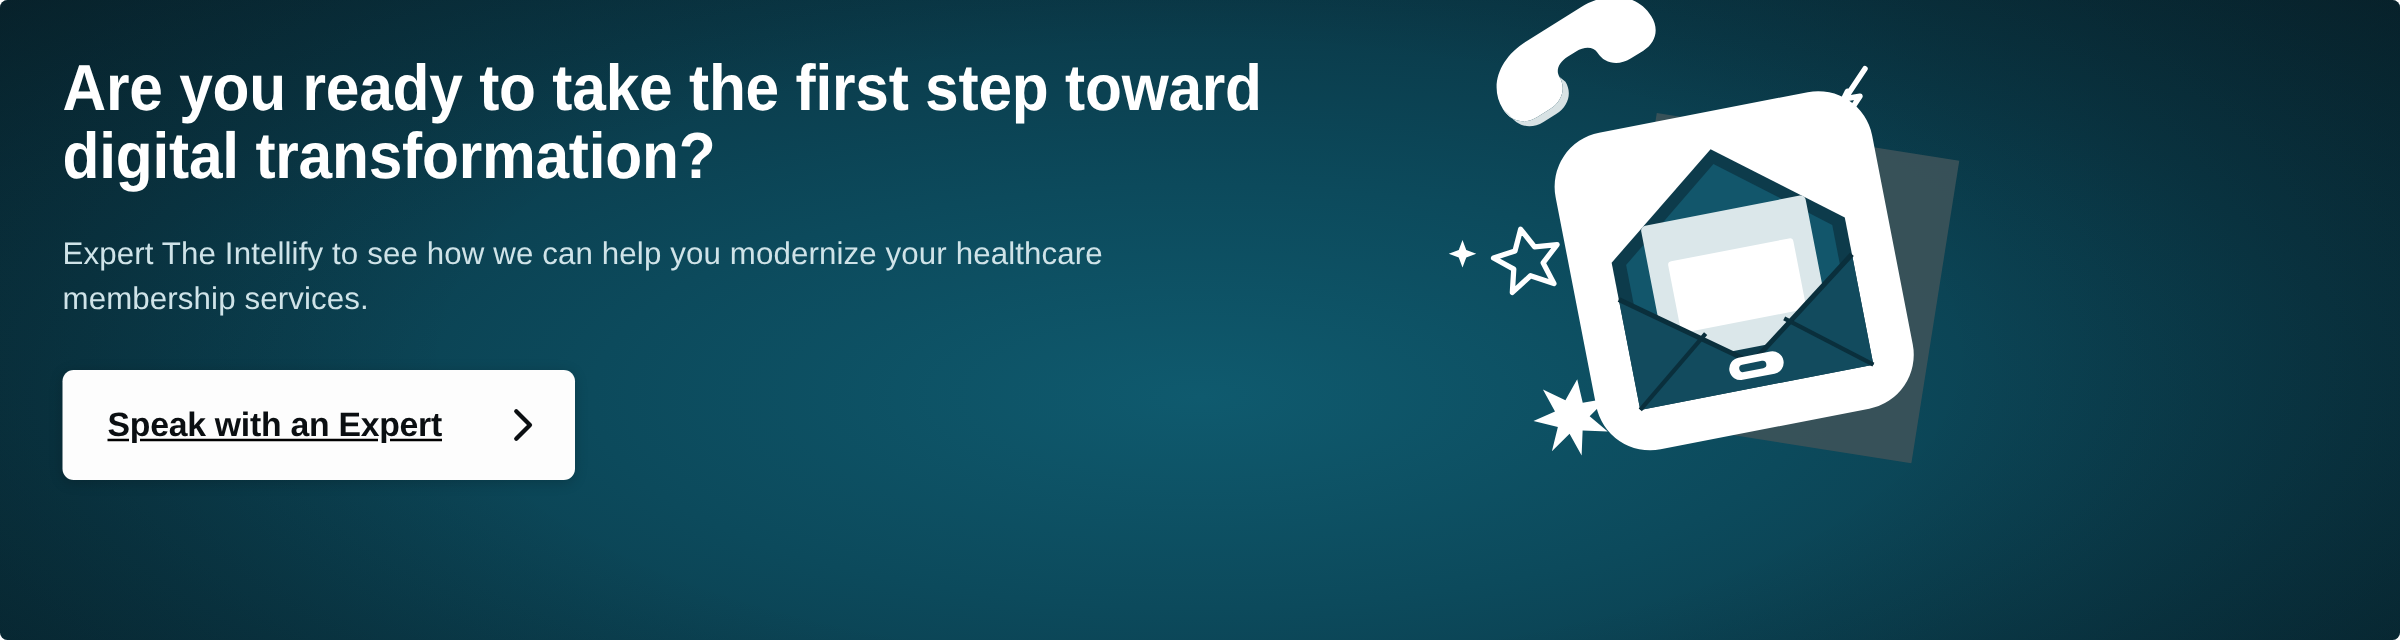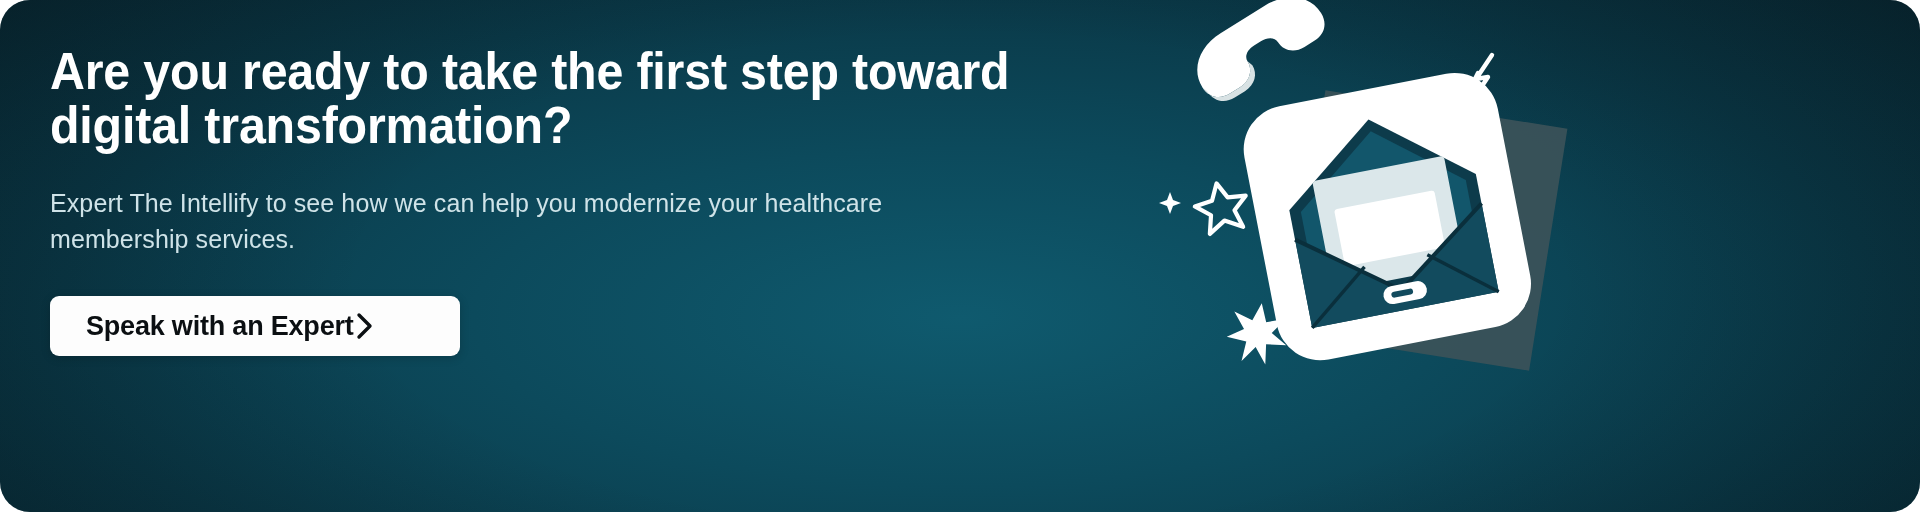--- a/index.html
+++ b/index.html
@@ -13,21 +13,21 @@
     height: 512px;
     overflow: hidden;
     font-family: "Liberation Sans", sans-serif;
   }
 
   .banner {
     position: relative;
     width: 1920px;
     height: 512px;
     box-sizing: border-box;
-    border-radius: 30px;
+    border-radius: 6px;
     overflow: hidden;
     background-color: #0a1f27;
     background-image:
       radial-gradient(115% 150% at 50% 62%, #0f5a6e 0%, #0c4a5c 22%, #0a3948 42%, #092c38 60%, #08222b 76%, #071a21 100%);
   }
 
   
   .vignette {
     position: absolute;
     inset: 0;
@@ -75,30 +75,31 @@
     letter-spacing: 0.1px;
     white-space: pre-line;
   }
 
   .cta-button {
     position: absolute;
     left: 0;
     top: 296px;
     display: flex;
     align-items: center;
-    justify-content: flex-start;
+    justify-content: space-between;
     width: 410px;
-    height: 60px;
+    height: 88px;
     box-sizing: border-box;
     padding: 0 30px 0 36px;
     background: #fdfdfd;
     border: none;
     border-radius: 9px;
     cursor: pointer;
     box-shadow: 0 2px 10px rgba(0,0,0,0.18);
+    text-decoration: underline;
   }
   .cta-label {
     color: #0b0f12;
     font-family: "Liberation Sans", sans-serif;
     font-size: 27px;
     font-weight: bold;
     letter-spacing: -0.2px;
     white-space: nowrap;
   }
   .cta-chevron {

